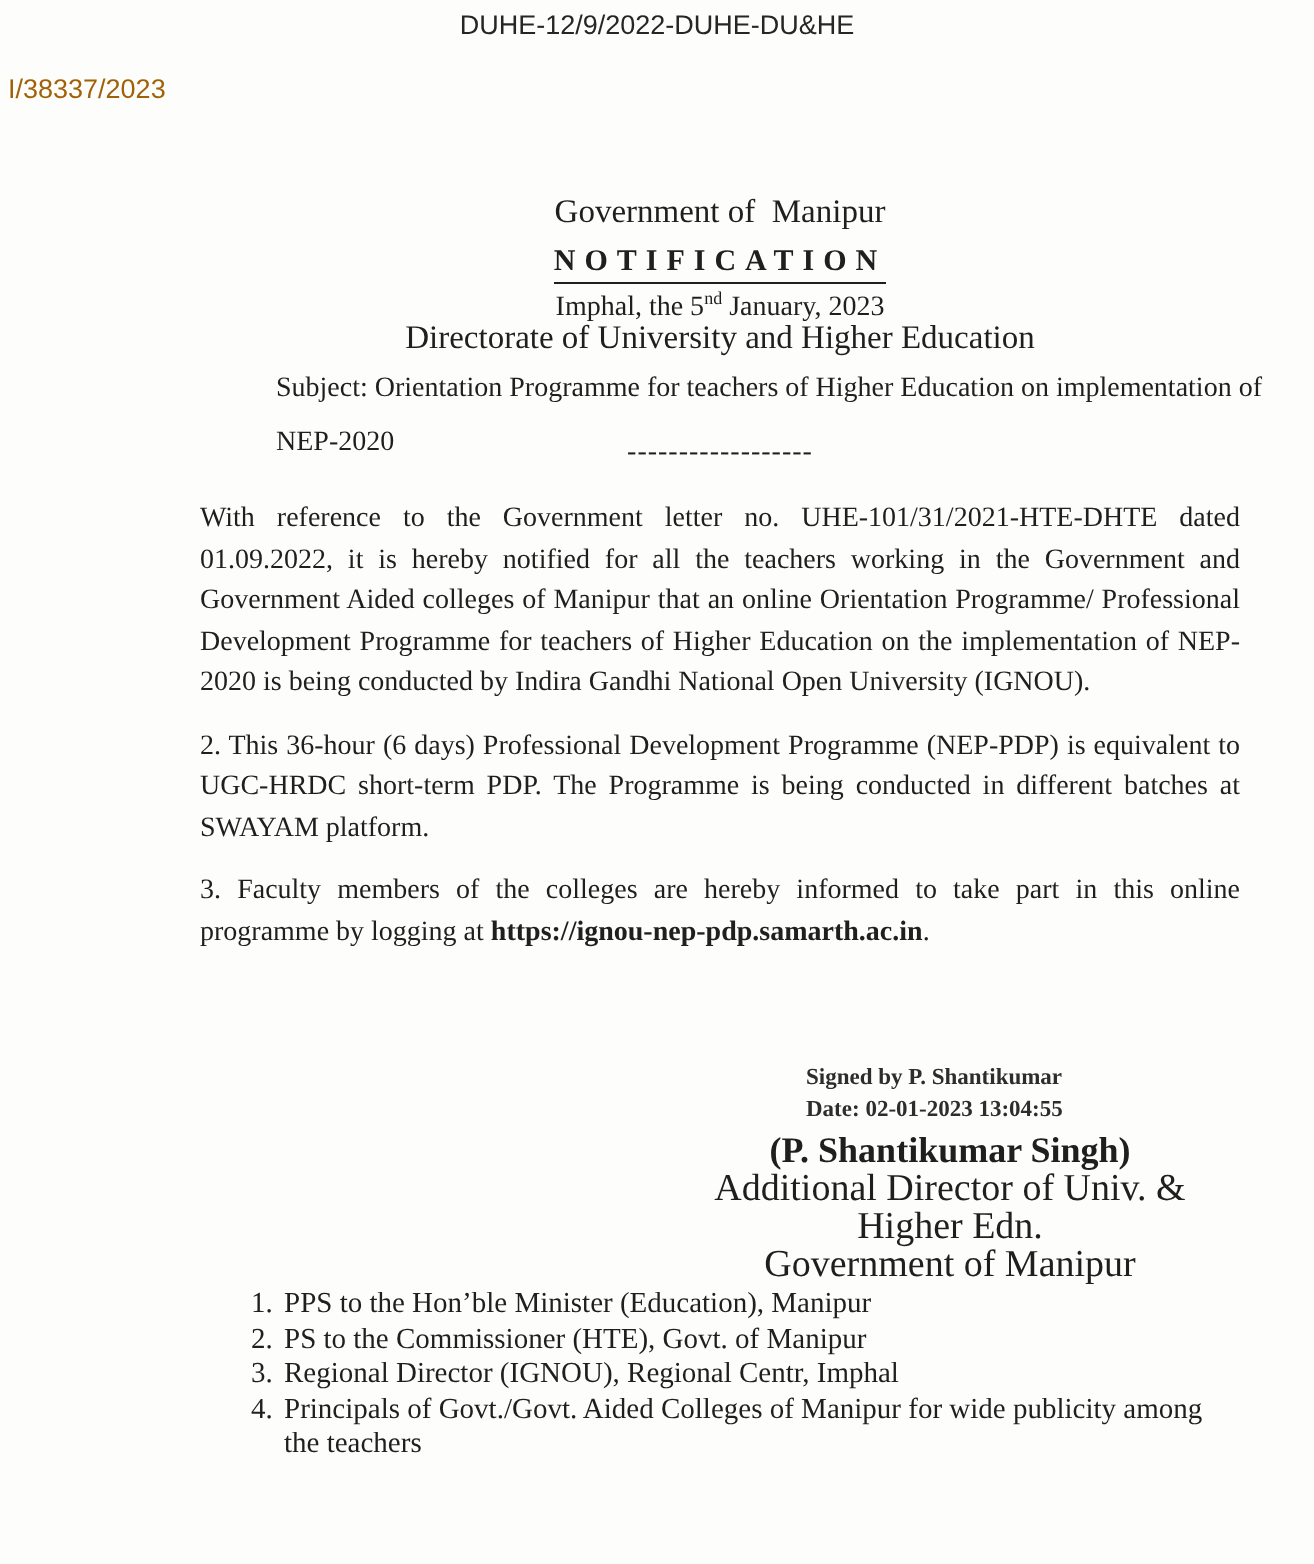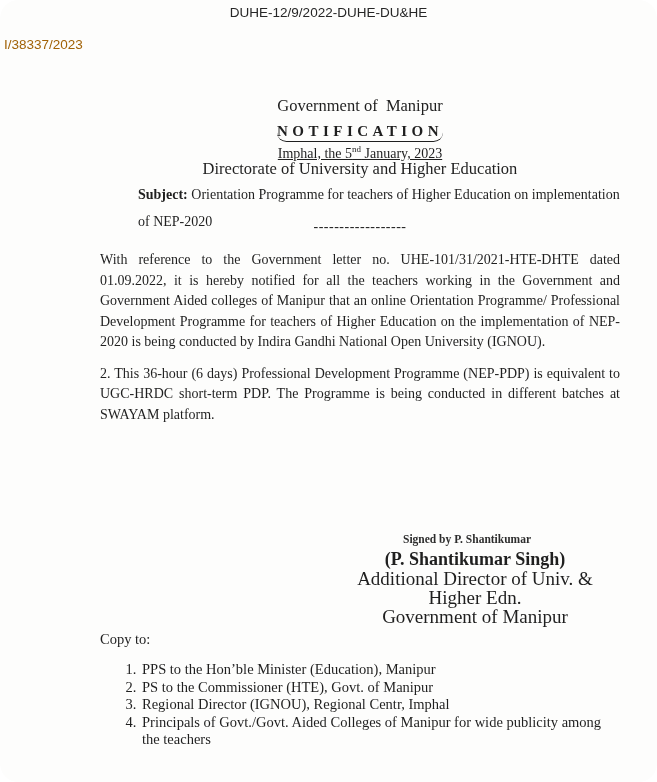--- a/index.html
+++ b/index.html
@@ -1,15 +1,15 @@
 <!DOCTYPE html>
 <html><head>
 <meta charset="utf-8">
 <style>
-  * { margin: 0; padding: 0; box-sizing: border-box; border-radius: 18px; }
+  * { margin: 0; padding: 0; box-sizing: border-box; }
   html, body { background: #ffffff; }
   .page {
     position: relative;
     width: 657px;
     height: 782px;
     background: #fdfdfc;
     color: #1f1f1f;
     font-family: "Liberation Serif", serif;
     overflow: hidden;
   }
@@ -38,39 +38,38 @@
   }
   .org .divider {
     font-size: 14px;
     line-height: 11px;
     letter-spacing: 0.5px;
   }
   .title-wrap {
     position: absolute;
     top: 122px; left: 100px; width: 520px;
     text-align: center;
-    text-decoration: underline;
   }
   .title {
     display: inline-block;
     font-weight: bold;
     font-size: 15px;
     letter-spacing: 4.5px;
     border-bottom: 1.5px solid #1f1f1f;
     padding-bottom: 1px;
   }
   .dateline { font-size: 14px; margin-top: 2px; }
   .dateline sup { font-size: 9px; vertical-align: super; }
   .subject {
     position: absolute;
     top: 181px; left: 138px; width: 495px;
     font-size: 14px;
     line-height: 27px;
   }
-  .subject .lbl { font-weight: bold; }
+  .subject .lbl { font-weight: normal; }
   .bodytext {
     position: absolute;
     top: 250px; left: 100px; width: 520px;
     font-size: 14px;
     line-height: 20.5px;
     text-align: justify;
   }
   .bodytext p { margin-bottom: 11px; }
   .url { font-weight: bold; }
   .sig {
@@ -117,33 +116,34 @@
       <span class="title">NOTIFICATION</span>
     </div>
     <div class="dateline"><span>Imphal, the 5</span><sup>nd</sup><span> January, 2023</span></div>
   </div>
 
   <div class="subject"><span class="lbl">Subject:</span><span> Orientation Programme for teachers of Higher Education on implementation of NEP-2020</span></div>
 
   <div class="bodytext">
     <p>With reference to the Government letter no. UHE-101/31/2021-HTE-DHTE dated 01.09.2022, it is hereby notified for all the teachers working in the Government and Government Aided colleges of Manipur that an online Orientation Programme/ Professional Development Programme for teachers of Higher Education on the implementation of NEP-2020 is being conducted by Indira Gandhi National Open University (IGNOU).</p>
     <p>2. This 36-hour (6 days) Professional Development Programme (NEP-PDP) is equivalent to UGC-HRDC short-term PDP. The Programme is being conducted in different batches at SWAYAM platform.</p>
+    <p><span>3. Faculty members of the colleges are hereby informed to take part in this online programme by logging at </span><span class="url">https://ignou-nep-pdp.samarth.ac.in</span><span>.</span></p>
   </div>
 
   <div class="sig">
     <div class="digital">
       <div>Signed by P. Shantikumar</div>
+      <div>Date: 02-01-2023 13:04:55</div>
     </div>
     <div class="name">(P. Shantikumar Singh)</div>
     <div class="line">Additional Director of Univ. &amp; Higher Edn.</div>
     <div class="line">Government of Manipur</div>
   </div>
 
   <div class="copy">
-    <div>Copy to:</div>
     <ol>
       <li>PPS to the Hon’ble Minister (Education), Manipur</li>
       <li>PS to the Commissioner (HTE), Govt. of Manipur</li>
       <li>Regional Director (IGNOU), Regional Centr, Imphal</li>
       <li>Principals of Govt./Govt. Aided Colleges of Manipur for wide publicity among the teachers</li>
     </ol>
   </div>
 
 </div>
 

